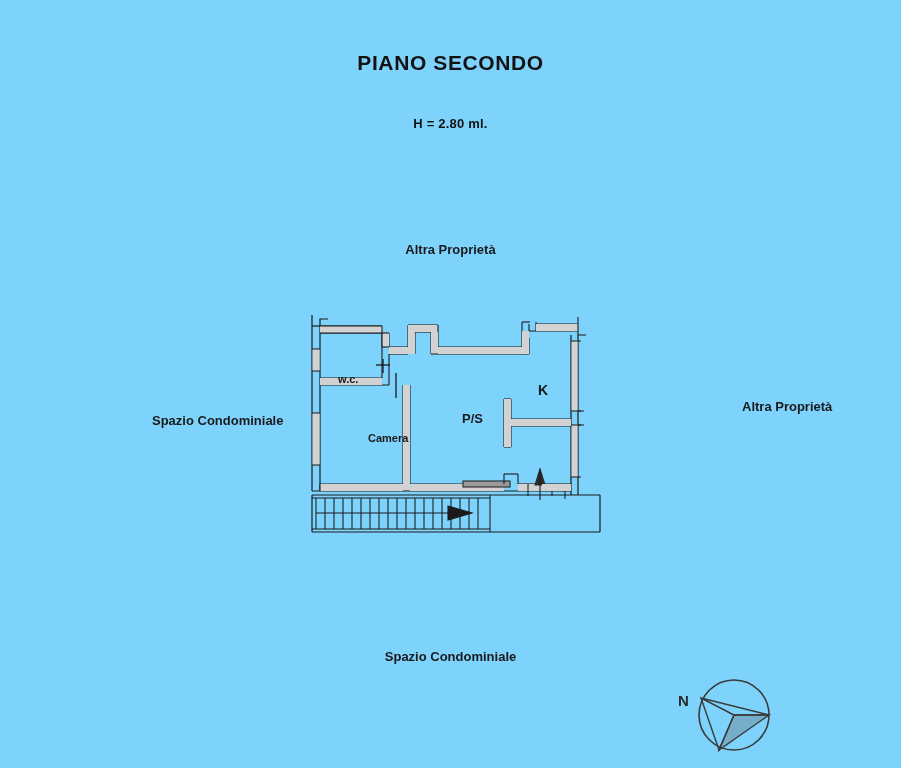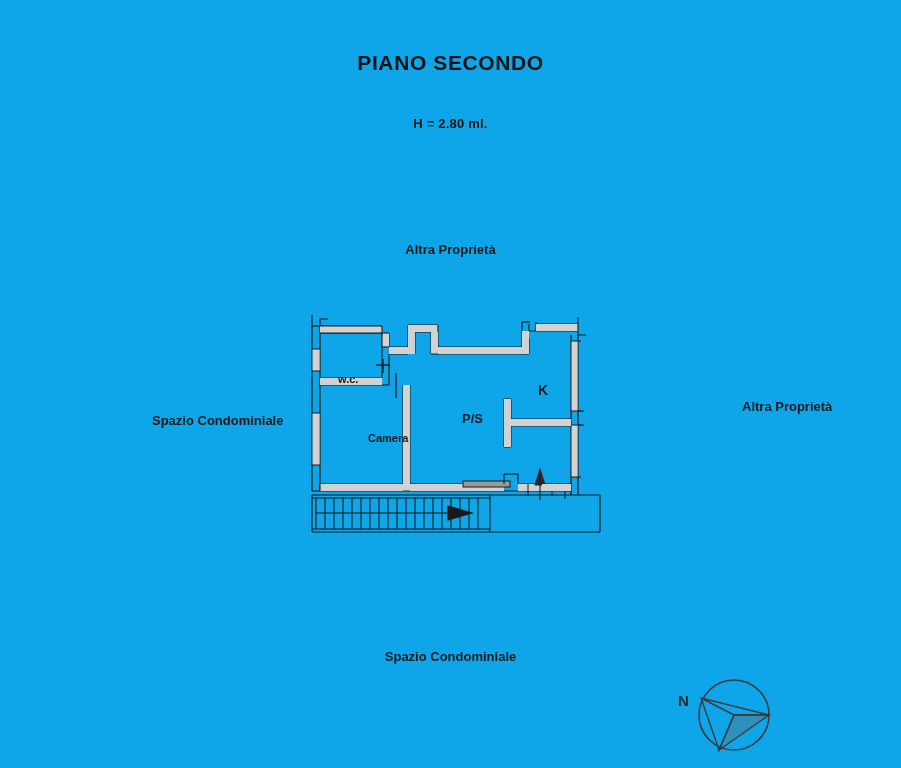--- a/index.html
+++ b/index.html
@@ -11,21 +11,21 @@
     width: 901px;
     height: 768px;
     position: relative;
     font-family: "Liberation Sans", sans-serif;
     color: #1a1a1a;
     overflow: hidden;
   }
   #plan-sheet {
     position: absolute;
     inset: 0;
-    background: #0ea5e9;
+    background: #7dd3fc;
   }
   .txt {
     position: absolute;
     white-space: nowrap;
     line-height: 1;
   }
   #doc-title {
     top: 52px;
     left: 0;
     width: 901px;

